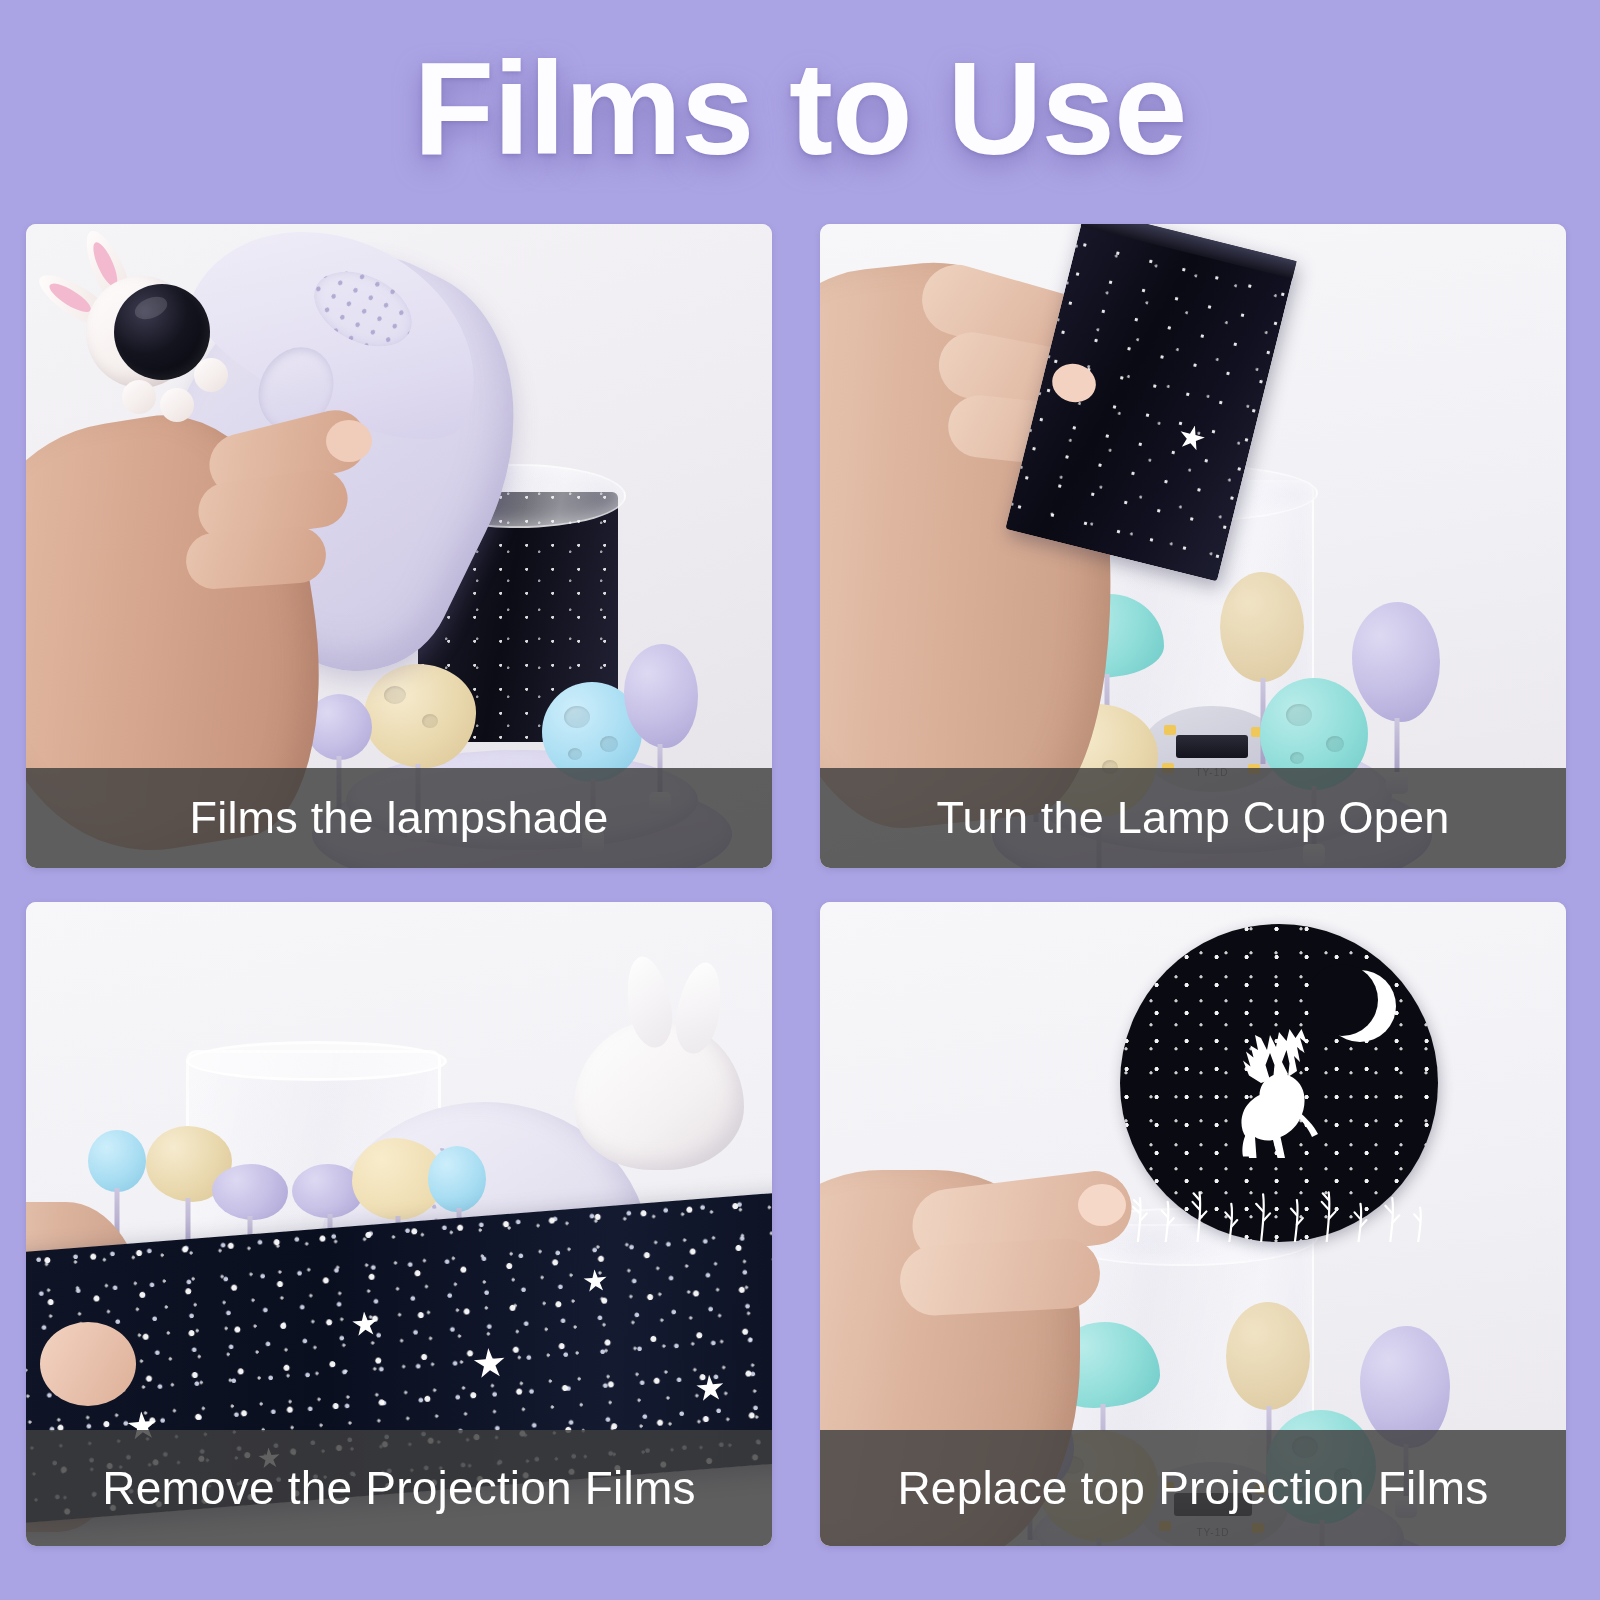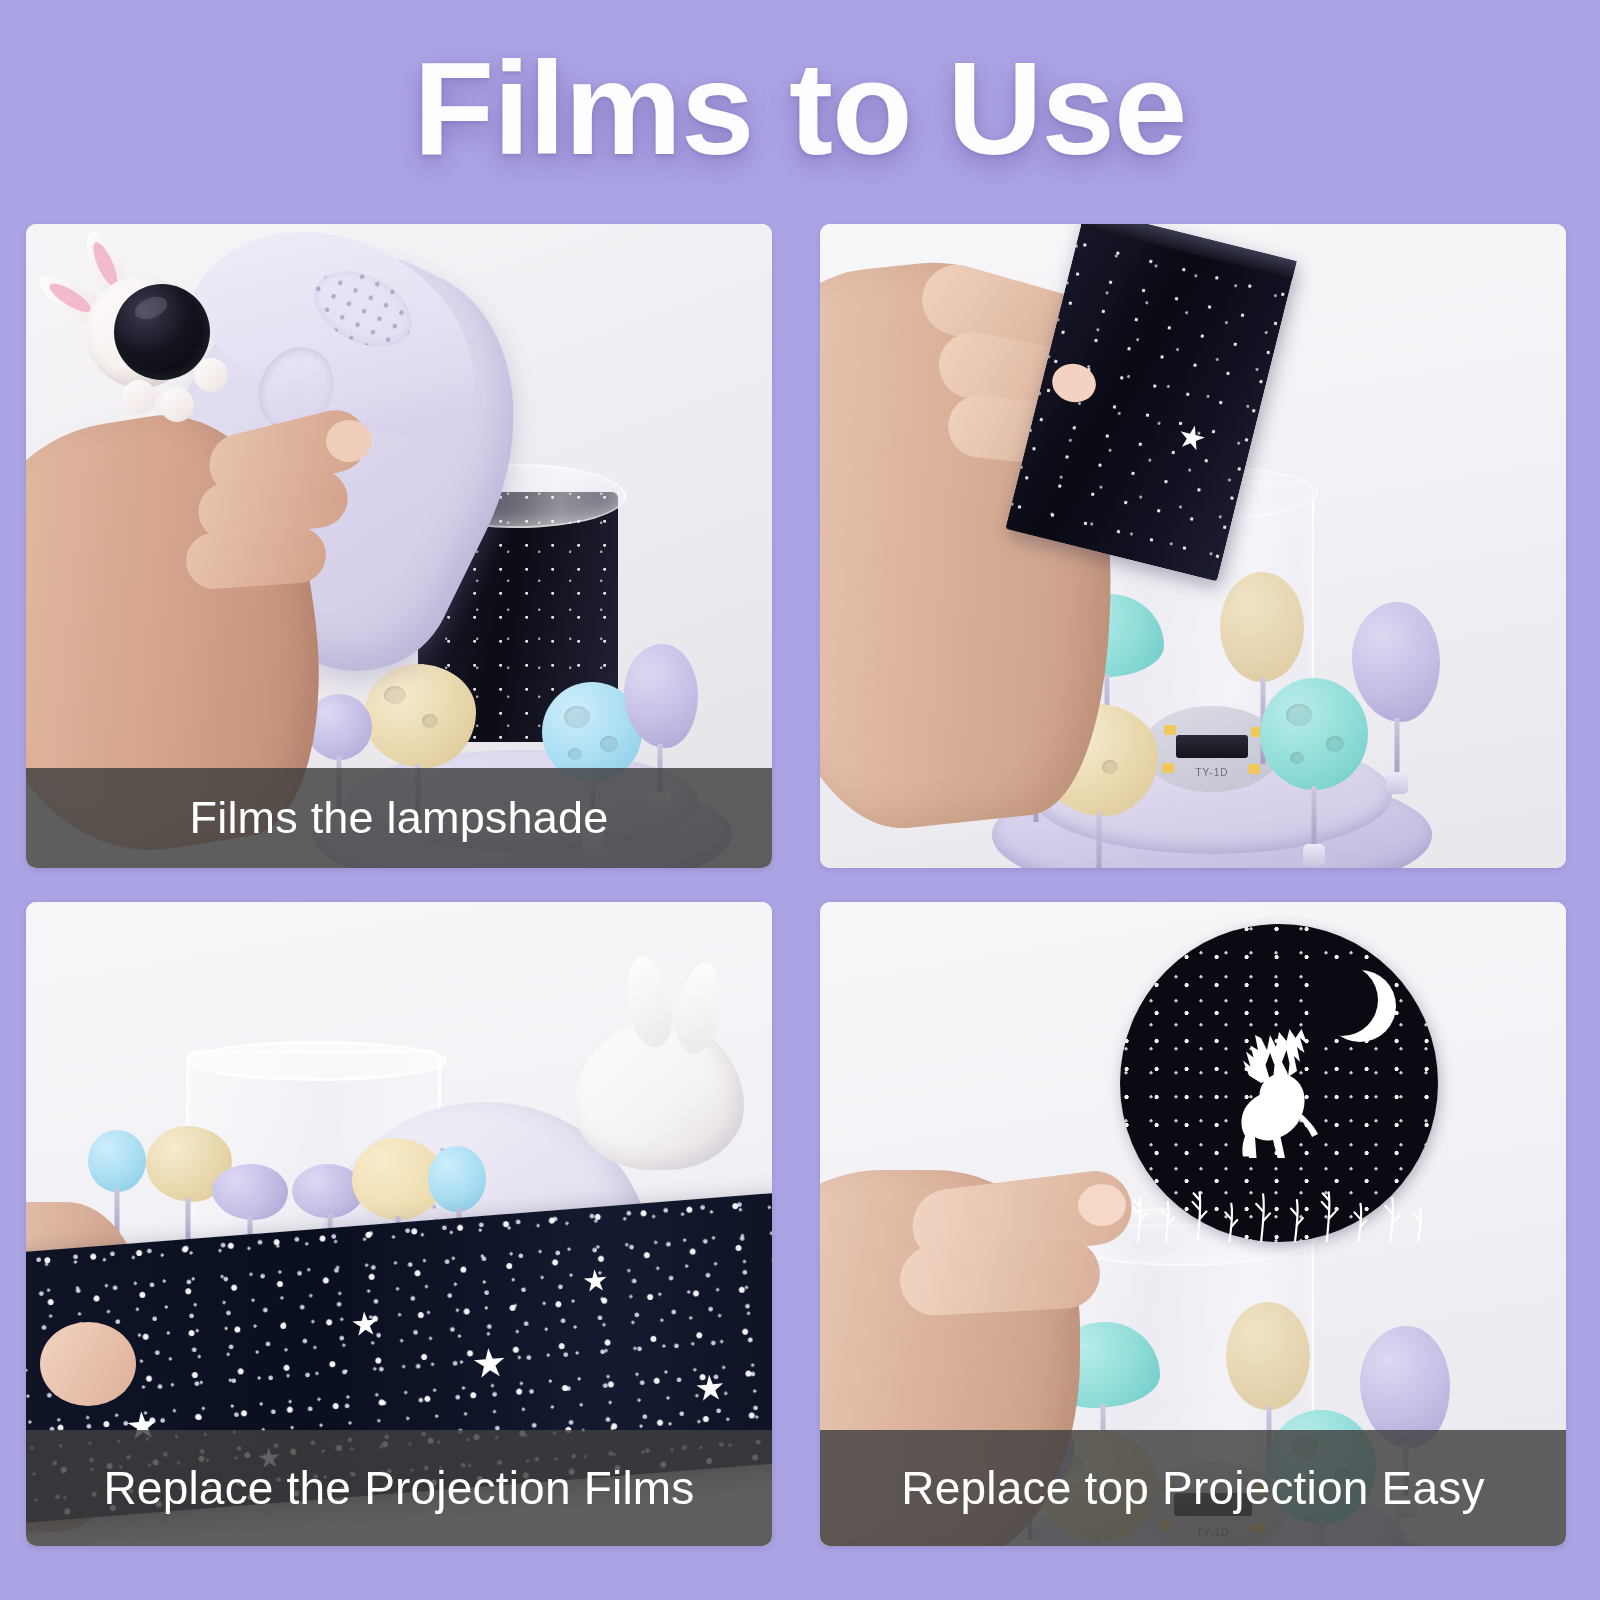--- a/index.html
+++ b/index.html
@@ -467,20 +467,21 @@
       <div class="cup">
         <div class="rim"></div>
         <div class="bigstar"></div>
       </div>
       <div class="hand2"></div>
       <div class="finger g1"></div>
       <div class="finger g2"></div>
       <div class="finger g3"></div>
       <div class="nail"></div>
     </div>
+    <div class="caption">Turn the Lamp Cup Open</div>
   </div>
 
   <div class="card tall" id="p3">
     <div class="photo">
       <div class="bg-white2"></div>
 
       <div class="dome">
         <div class="spk"></div>
       </div>
       <div class="bunnywhite">
@@ -522,21 +523,21 @@
         <div class="bs" style="left:120px; top:168px; width:30px; height:30px;"></div>
         <div class="bs" style="left:352px; top:86px; width:26px; height:26px;"></div>
         <div class="bs" style="left:470px; top:132px; width:32px; height:32px;"></div>
         <div class="bs" style="left:586px; top:62px; width:24px; height:24px;"></div>
         <div class="bs" style="left:690px; top:176px; width:28px; height:28px;"></div>
         <div class="bs" style="left:248px; top:214px; width:22px; height:22px;"></div>
       </div>
       <div class="handL"></div>
       <div class="thumbL"></div>
     </div>
-    <div class="caption">Replace the Projection Films</div>
+    <div class="caption">Remove the Projection Films</div>
   </div>
 
   <div class="card tall" id="p4">
     <div class="photo">
       <div class="bg-white2"></div>
 
       <div class="base" style="left:168px; top:540px; width:460px; height:180px;">
         <div class="disk" style="left:0; top:70px; width:460px; height:130px;"></div>
         <div class="disk" style="left:44px; top:38px; width:372px; height:116px; background:linear-gradient(170deg,#e8e4f5,#ccc6e4);"></div>
       </div>
@@ -623,16 +624,16 @@
               <path d="M302 68 l-6 -7"></path>
           </g>
         </svg>
       </div>
 
       <div class="handP"></div>
       <div class="fingerP q1"></div>
       <div class="fingerP q2"></div>
       <div class="nailP"></div>
     </div>
-    <div class="caption">Replace top Projection Easy</div>
+    <div class="caption">Replace top Projection Films</div>
   </div>
 
 </div>
 
 </body></html>

